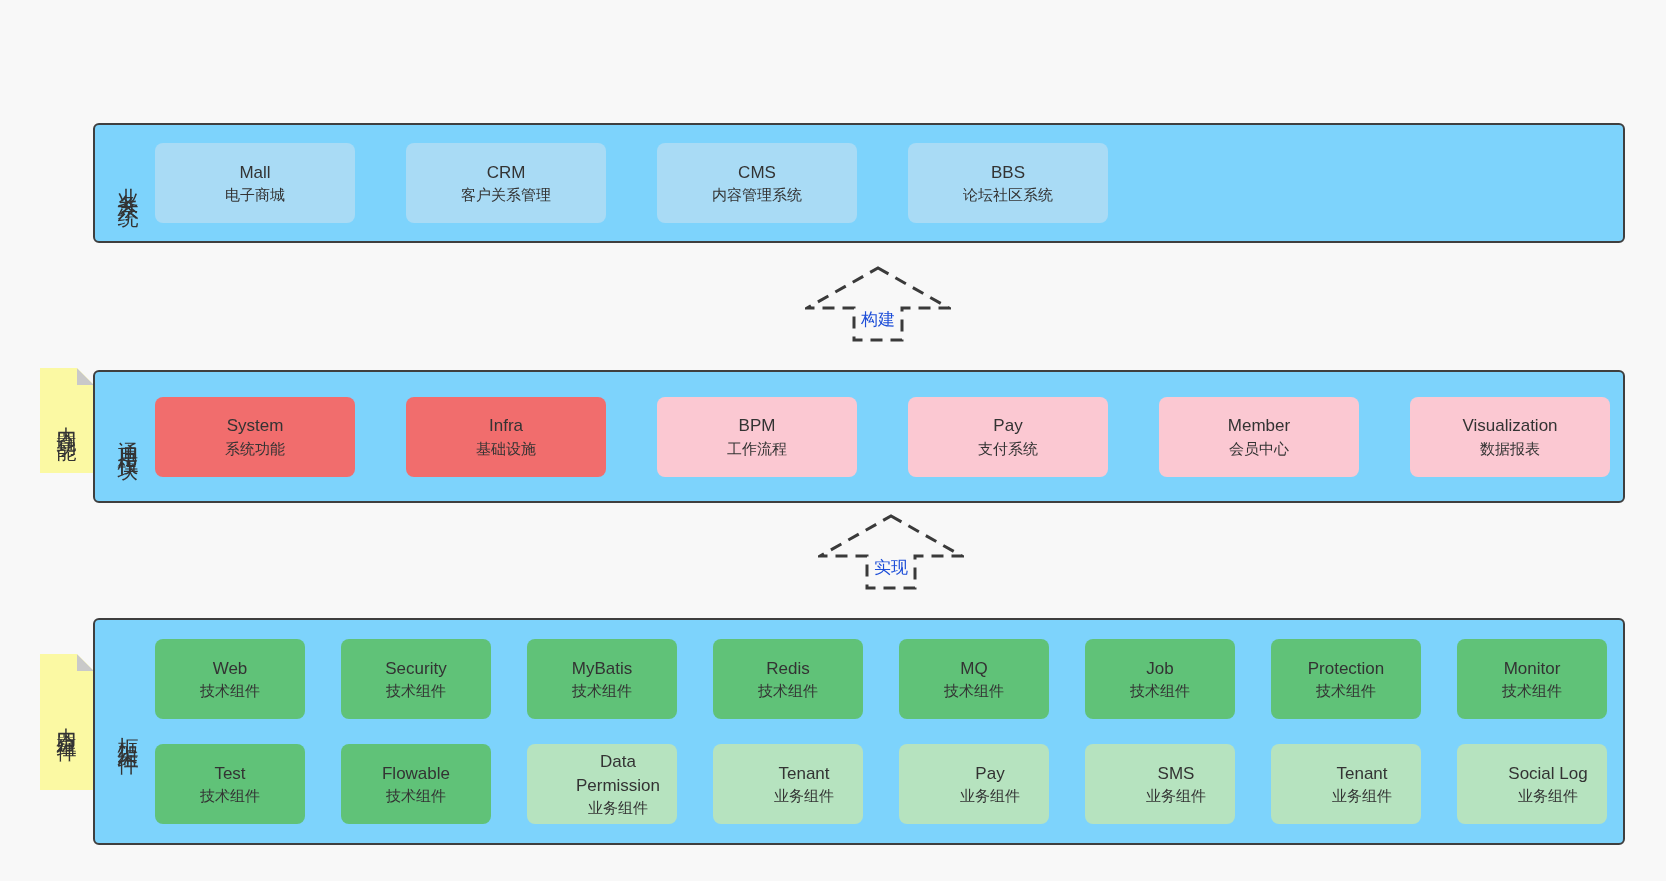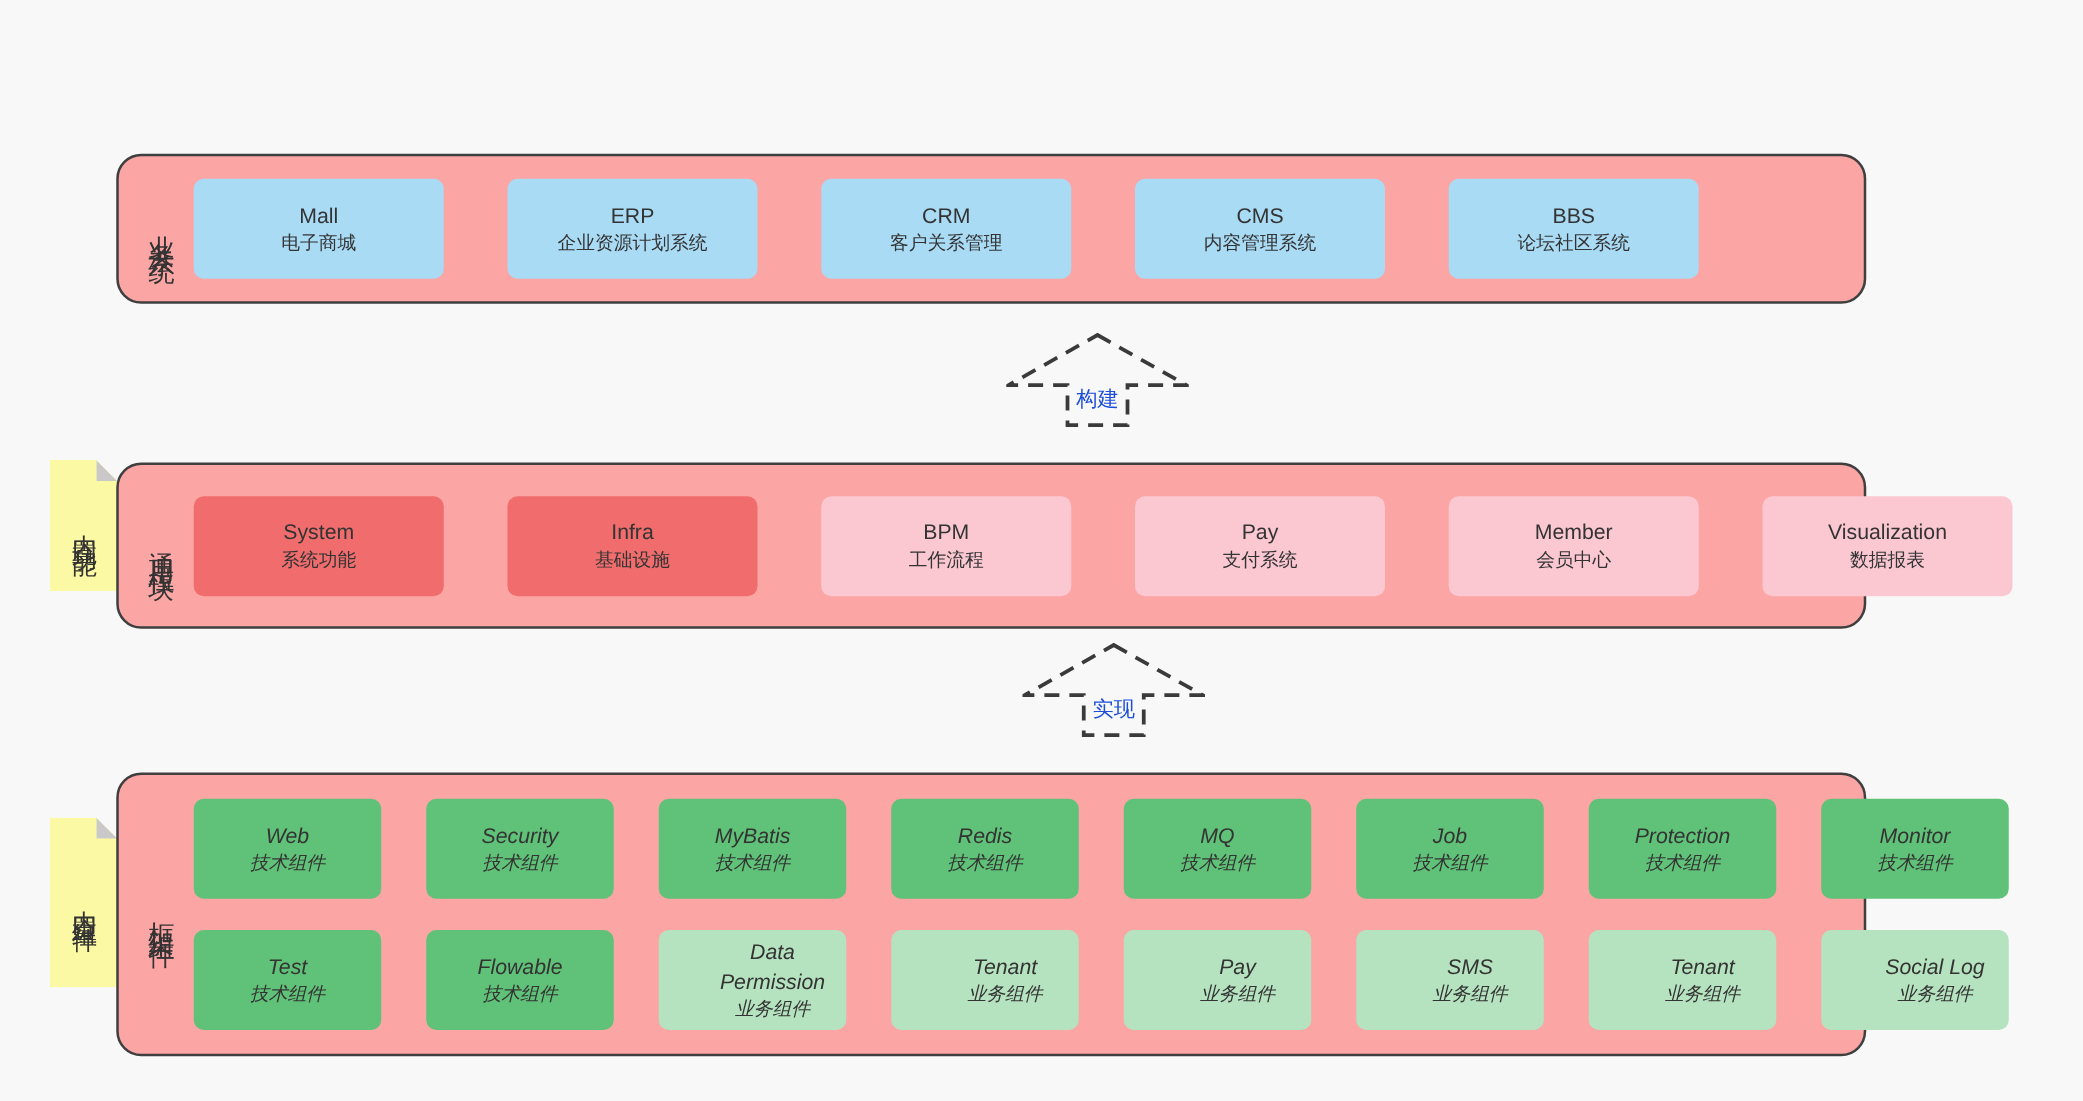--- a/index.html
+++ b/index.html
@@ -4,38 +4,38 @@
 <style>
   html,body{margin:0;padding:0;}
   body{
     width:1666px;height:881px;position:relative;
     background:#f8f8f8;
     font-family:"Liberation Sans", sans-serif;
     color:#333;
     overflow:hidden;
   }
   .section{
-    position:absolute;left:93px;width:1400px;
-    background:#fca5a5;
-    border:2px solid #3f3f3f;border-radius:20px;
+    position:absolute;left:93px;width:1532px;
+    background:#7dd3fc;
+    border:2px solid #3f3f3f;border-radius:6px;
     box-sizing:border-box;z-index:2;
   }
   #sec-business{top:123px;height:120px;}
   #sec-modules{top:370px;height:133px;}
   #sec-components{top:618px;height:227px;}
   .section-inner{display:flex;height:100%;align-items:center;}
   .v-label{
     writing-mode:vertical-rl;text-orientation:upright;
     font-size:21px;letter-spacing:6px;color:#333;
     margin-left:12px;width:32px;text-align:center;flex:0 0 auto;
     line-height:1;
   }
   .boxes{flex:1;display:flex;gap:51px;margin-left:16px;align-items:center;}
   .boxes-grid{flex:1;display:flex;flex-direction:column;gap:25px;margin-left:16px;}
-  .boxes-row{display:flex;gap:36px;align-items:flex-start;font-style:italic;}
+  .boxes-row{display:flex;gap:36px;align-items:flex-start;}
   .box{
     height:80px;border-radius:8px;
     display:flex;flex-direction:column;align-items:center;justify-content:center;
     text-align:center;font-size:17px;line-height:1.4;color:#333;
     box-sizing:border-box;padding:2px 12px;
   }
   .box-lg{width:200px;}
   .box-sm{width:150px;}
   .box .sub{font-size:15px;}
   .v-blue{background:#a9dbf5;}
@@ -82,24 +82,20 @@
 
 <div class="section" id="sec-business">
   <div class="section-inner">
     <div class="v-label">业务系统</div>
     <div class="boxes">
       <div class="box box-lg v-blue">
         <span>Mall</span>
         <span class="sub">电子商城</span>
       </div>
       <div class="box box-lg v-blue">
-        <span>ERP</span>
-        <span class="sub">企业资源计划系统</span>
-      </div>
-      <div class="box box-lg v-blue">
         <span>CRM</span>
         <span class="sub">客户关系管理</span>
       </div>
       <div class="box box-lg v-blue">
         <span>CMS</span>
         <span class="sub">内容管理系统</span>
       </div>
       <div class="box box-lg v-blue">
         <span>BBS</span>
         <span class="sub">论坛社区系统</span>

